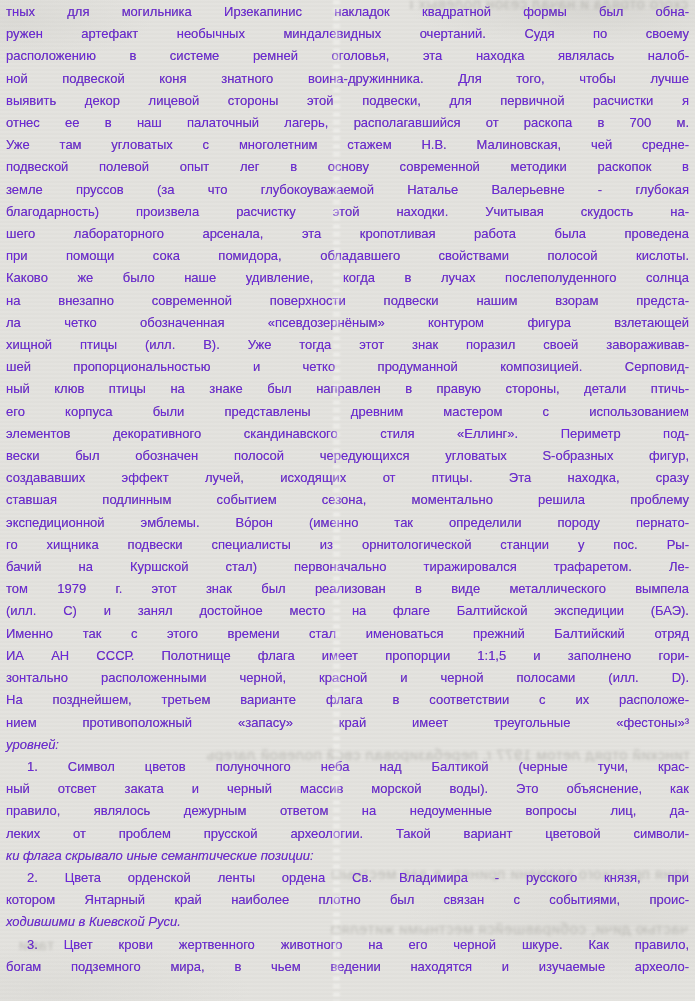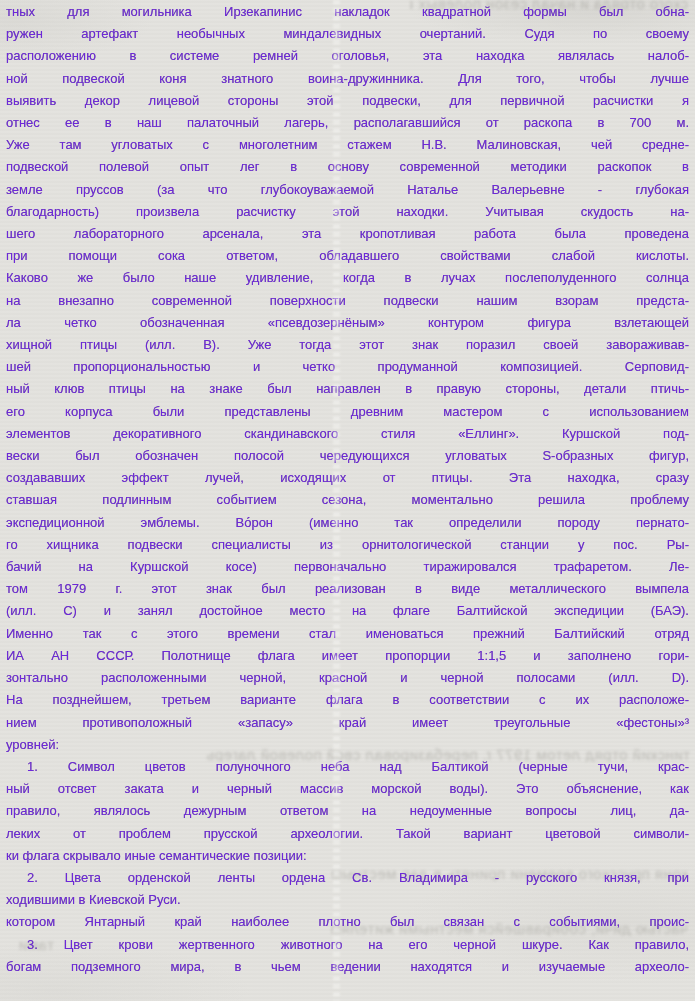--- a/index.html
+++ b/index.html
@@ -32,21 +32,21 @@
     line-height: 22.2px;
     color: #6d28d9;
     text-shadow: 0 0 0.5px rgba(72,72,72,0.55);
     z-index: 2;
   }
   .line {
     text-align: justify;
     text-align-last: justify;
     white-space: normal;
   }
-  .line.para-end { text-align-last: left; }
+  .line.para-end { text-align-last: left; font-style: italic; }
   .line.indent { text-indent: 21px; }
 
   
   .crease {
     position: absolute;
     top: 0; left: 333px;
     width: 7px; height: 100%;
     background: repeating-linear-gradient(180deg,
       rgba(247,247,244,0.95) 0 5px,
       rgba(205,204,199,0.55) 5px 7px,
@@ -93,49 +93,49 @@
       <div class="line">ружен артефакт необычных миндалевидных очертаний. Судя по своему</div>
       <div class="line">расположению в системе ремней оголовья, эта находка являлась налоб-</div>
       <div class="line">ной подвеской коня знатного воина-дружинника. Для того, чтобы лучше</div>
       <div class="line">выявить декор лицевой стороны этой подвески, для первичной расчистки я</div>
       <div class="line">отнес ее в наш палаточный лагерь, располагавшийся от раскопа в 700 м.</div>
       <div class="line">Уже там угловатых с многолетним стажем Н.В. Малиновская, чей средне-</div>
       <div class="line">подвеской полевой опыт лег в основу современной методики раскопок в</div>
       <div class="line">земле пруссов (за что глубокоуважаемой Наталье Валерьевне - глубокая</div>
       <div class="line">благодарность) произвела расчистку этой находки. Учитывая скудость на-</div>
       <div class="line">шего лабораторного арсенала, эта кропотливая работа была проведена</div>
-      <div class="line">при помощи сока ответом, обладавшего свойствами слабой кислоты.</div>
+      <div class="line">при помощи сока помидора, обладавшего свойствами полосой кислоты.</div>
       <div class="line">Каково же было наше удивление, когда в лучах послеполуденного солнца</div>
       <div class="line">на внезапно современной поверхности подвески нашим взорам предста-</div>
       <div class="line">ла четко обозначенная «псевдозернёным» контуром фигура взлетающей</div>
       <div class="line">хищной птицы (илл. В). Уже тогда этот знак поразил своей завораживав-</div>
       <div class="line">шей пропорциональностью и четко продуманной композицией. Серповид-</div>
       <div class="line">ный клюв птицы на знаке был направлен в правую стороны, детали птичь-</div>
       <div class="line">его корпуса были представлены древним мастером с использованием</div>
-      <div class="line">элементов декоративного скандинавского стиля «Еллинг». Куршской под-</div>
+      <div class="line">элементов декоративного скандинавского стиля «Еллинг». Периметр под-</div>
       <div class="line">вески был обозначен полосой чередующихся угловатых S-образных фигур,</div>
       <div class="line">создававших эффект лучей, исходящих от птицы. Эта находка, сразу</div>
       <div class="line">ставшая подлинным событием сезона, моментально решила проблему</div>
       <div class="line">экспедиционной эмблемы. Во́рон (именно так определили породу пернато-</div>
       <div class="line">го хищника подвески специалисты из орнитологической станции у пос. Ры-</div>
-      <div class="line">бачий на Куршской косе) первоначально тиражировался трафаретом. Ле-</div>
+      <div class="line">бачий на Куршской стал) первоначально тиражировался трафаретом. Ле-</div>
       <div class="line">том 1979 г. этот знак был реализован в виде металлического вымпела</div>
       <div class="line">(илл. С) и занял достойное место на флаге Балтийской экспедиции (БАЭ).</div>
       <div class="line">Именно так с этого времени стал именоваться прежний Балтийский отряд</div>
       <div class="line">ИА АН СССР. Полотнище флага имеет пропорции 1:1,5 и заполнено гори-</div>
       <div class="line">зонтально расположенными черной, красной и черной полосами (илл. D).</div>
       <div class="line">На позднейшем, третьем варианте флага в соответствии с их расположе-</div>
       <div class="line">нием противоположный «запасу» край имеет треугольные «фестоны»³</div>
       <div class="line para-end">уровней:</div>
       <div class="line indent">1. Символ цветов полуночного неба над Балтикой (черные тучи, крас-</div>
       <div class="line">ный отсвет заката и черный массив морской воды). Это объяснение, как</div>
       <div class="line">правило, являлось дежурным ответом на недоуменные вопросы лиц, да-</div>
       <div class="line">леких от проблем прусской археологии. Такой вариант цветовой символи-</div>
       <div class="line para-end">ки флага скрывало иные семантические позиции:</div>
       <div class="line indent">2. Цвета орденской ленты ордена Св. Владимира - русского князя, при</div>
+      <div class="line">котором Янтарный край наиболее плотно был связан с событиями, проис-</div>
       <div class="line para-end">ходившими в Киевской Руси.</div>
-      <div class="line">котором Янтарный край наиболее плотно был связан с событиями, проис-</div>
       <div class="line indent">3. Цвет крови жертвенного животного на его черной шкуре. Как правило,</div>
       <div class="line">богам подземного мира, в чьем ведении находятся и изучаемые археоло-</div>
     </div>
 
   <div class="crease"></div>
 </div>
 
 </body></html>

